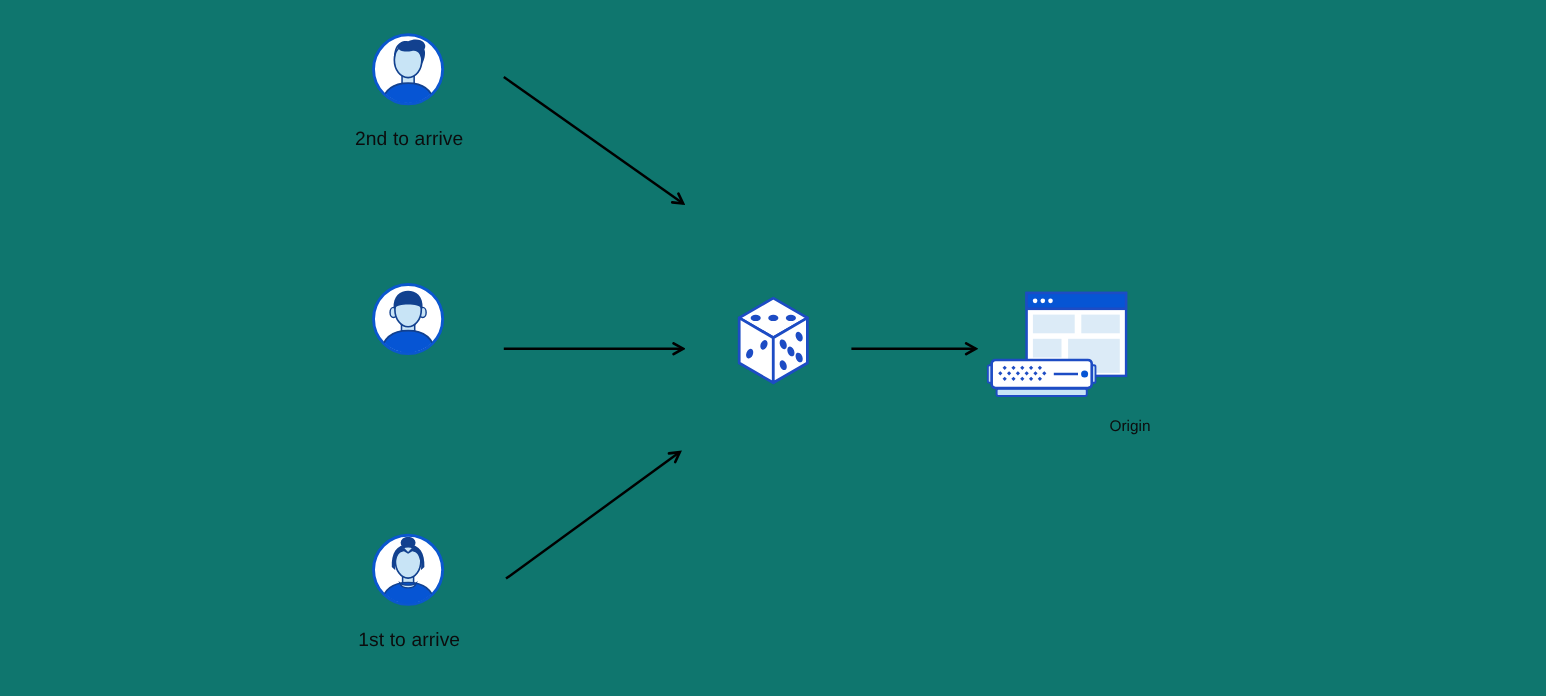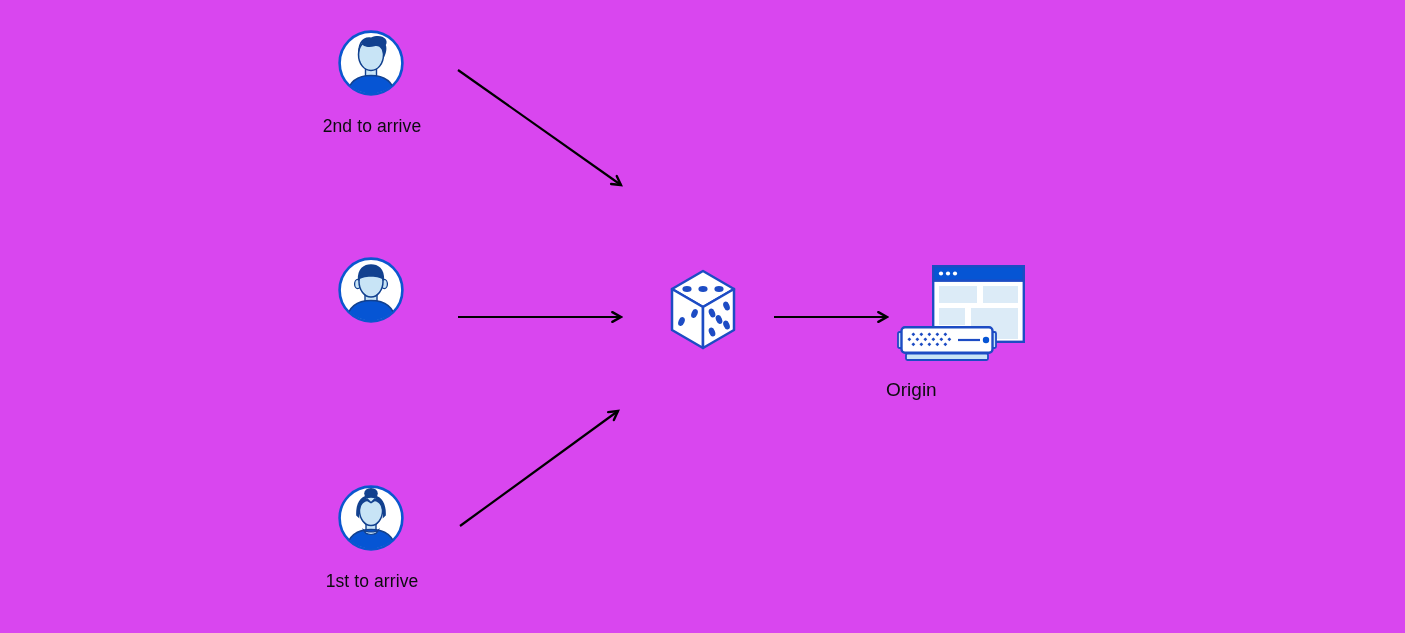--- a/index.html
+++ b/index.html
@@ -1,37 +1,37 @@
 <!DOCTYPE html>
 <html><head>
 <meta charset="utf-8">
 <style>
   html,body{margin:0;padding:0;background:#ffffff;}
   #canvas{
     position:relative;
     width:1405px;height:633px;
-    background:#d946ef;
+    background:#0f766e;
     overflow:hidden;
     font-family:"Liberation Sans","DejaVu Sans",sans-serif;
   }
   .abs{position:absolute;}
   .node-label{
     position:absolute;
     width:200px;
     text-align:center;
     font-size:17.5px;
     line-height:21px;
     color:#0c0c0d;
     letter-spacing:0.1px;
   }
   .origin-label{
     position:absolute;
     width:160px;
-    text-align:left;
-    font-size:19px;
+    text-align:right;
+    font-size:14px;
     color:#0c0c0d;
   }
   #arrow-layer{position:absolute;left:0;top:0;z-index:1;}
   .icon-layer{z-index:2;}
   .server-layer{z-index:3;}
 </style>
 </head>
 <body>
 
 <div id="canvas">

